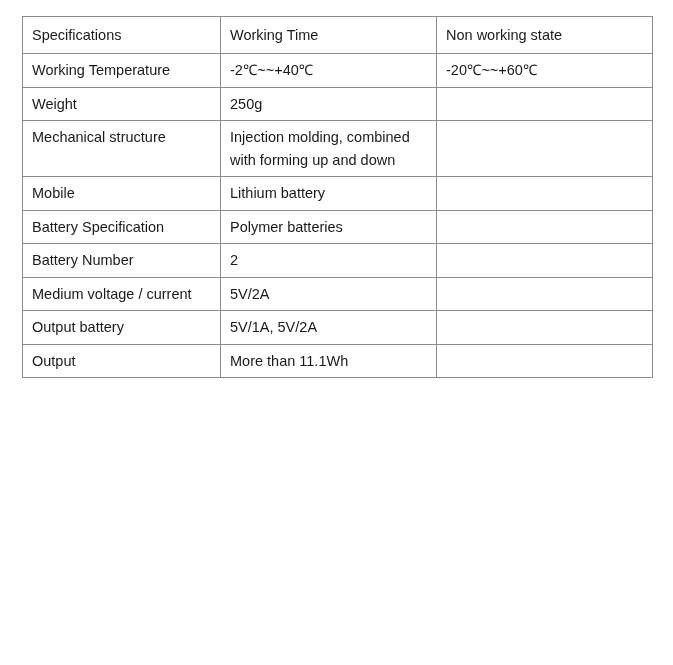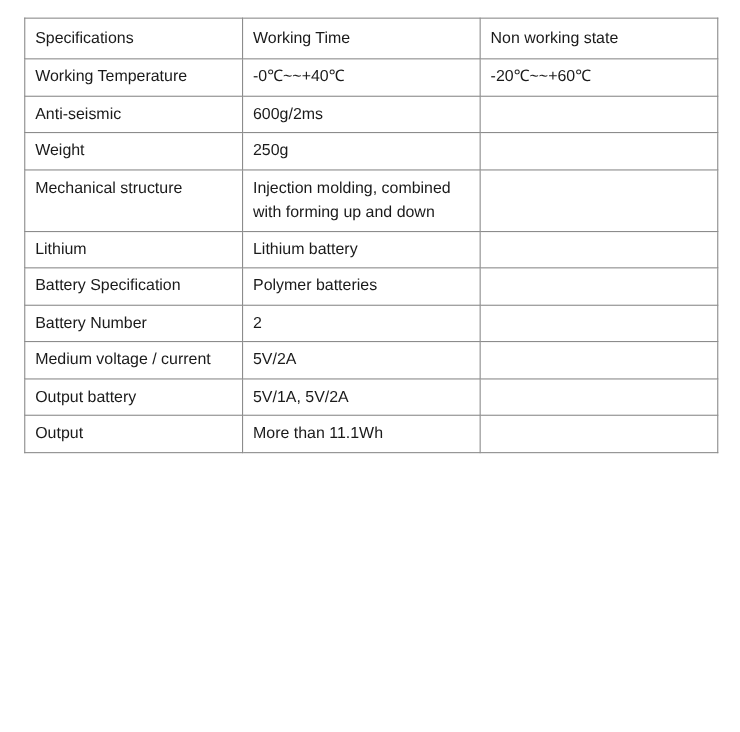--- a/index.html
+++ b/index.html
@@ -59,45 +59,40 @@
     </colgroup>
     <tbody>
       <tr class="header-row">
         <td>Specifications</td>
         <td>Working Time</td>
         <td>Non working state</td>
       </tr>
 
       <tr>
         <td>Working Temperature</td>
-        <td>-0℃~~+40℃</td>
+        <td>-2℃~~+40℃</td>
         <td>-20℃~~+60℃</td>
       </tr>
 
 
-      <tr>
-        <td>Anti-seismic</td>
-        <td>600g/2ms</td>
-        <td class="empty-cell"></td>
-      </tr>
 
       <tr>
         <td>Weight</td>
         <td>250g</td>
         <td class="empty-cell"></td>
       </tr>
 
       <tr>
         <td>Mechanical structure</td>
         <td>Injection molding, combined with forming up and down</td>
         <td class="empty-cell"></td>
       </tr>
 
       <tr>
-        <td>Lithium</td>
+        <td>Mobile</td>
         <td>Lithium battery</td>
         <td class="empty-cell"></td>
       </tr>
 
       <tr>
         <td>Battery Specification</td>
         <td>Polymer batteries</td>
         <td class="empty-cell"></td>
       </tr>
 

